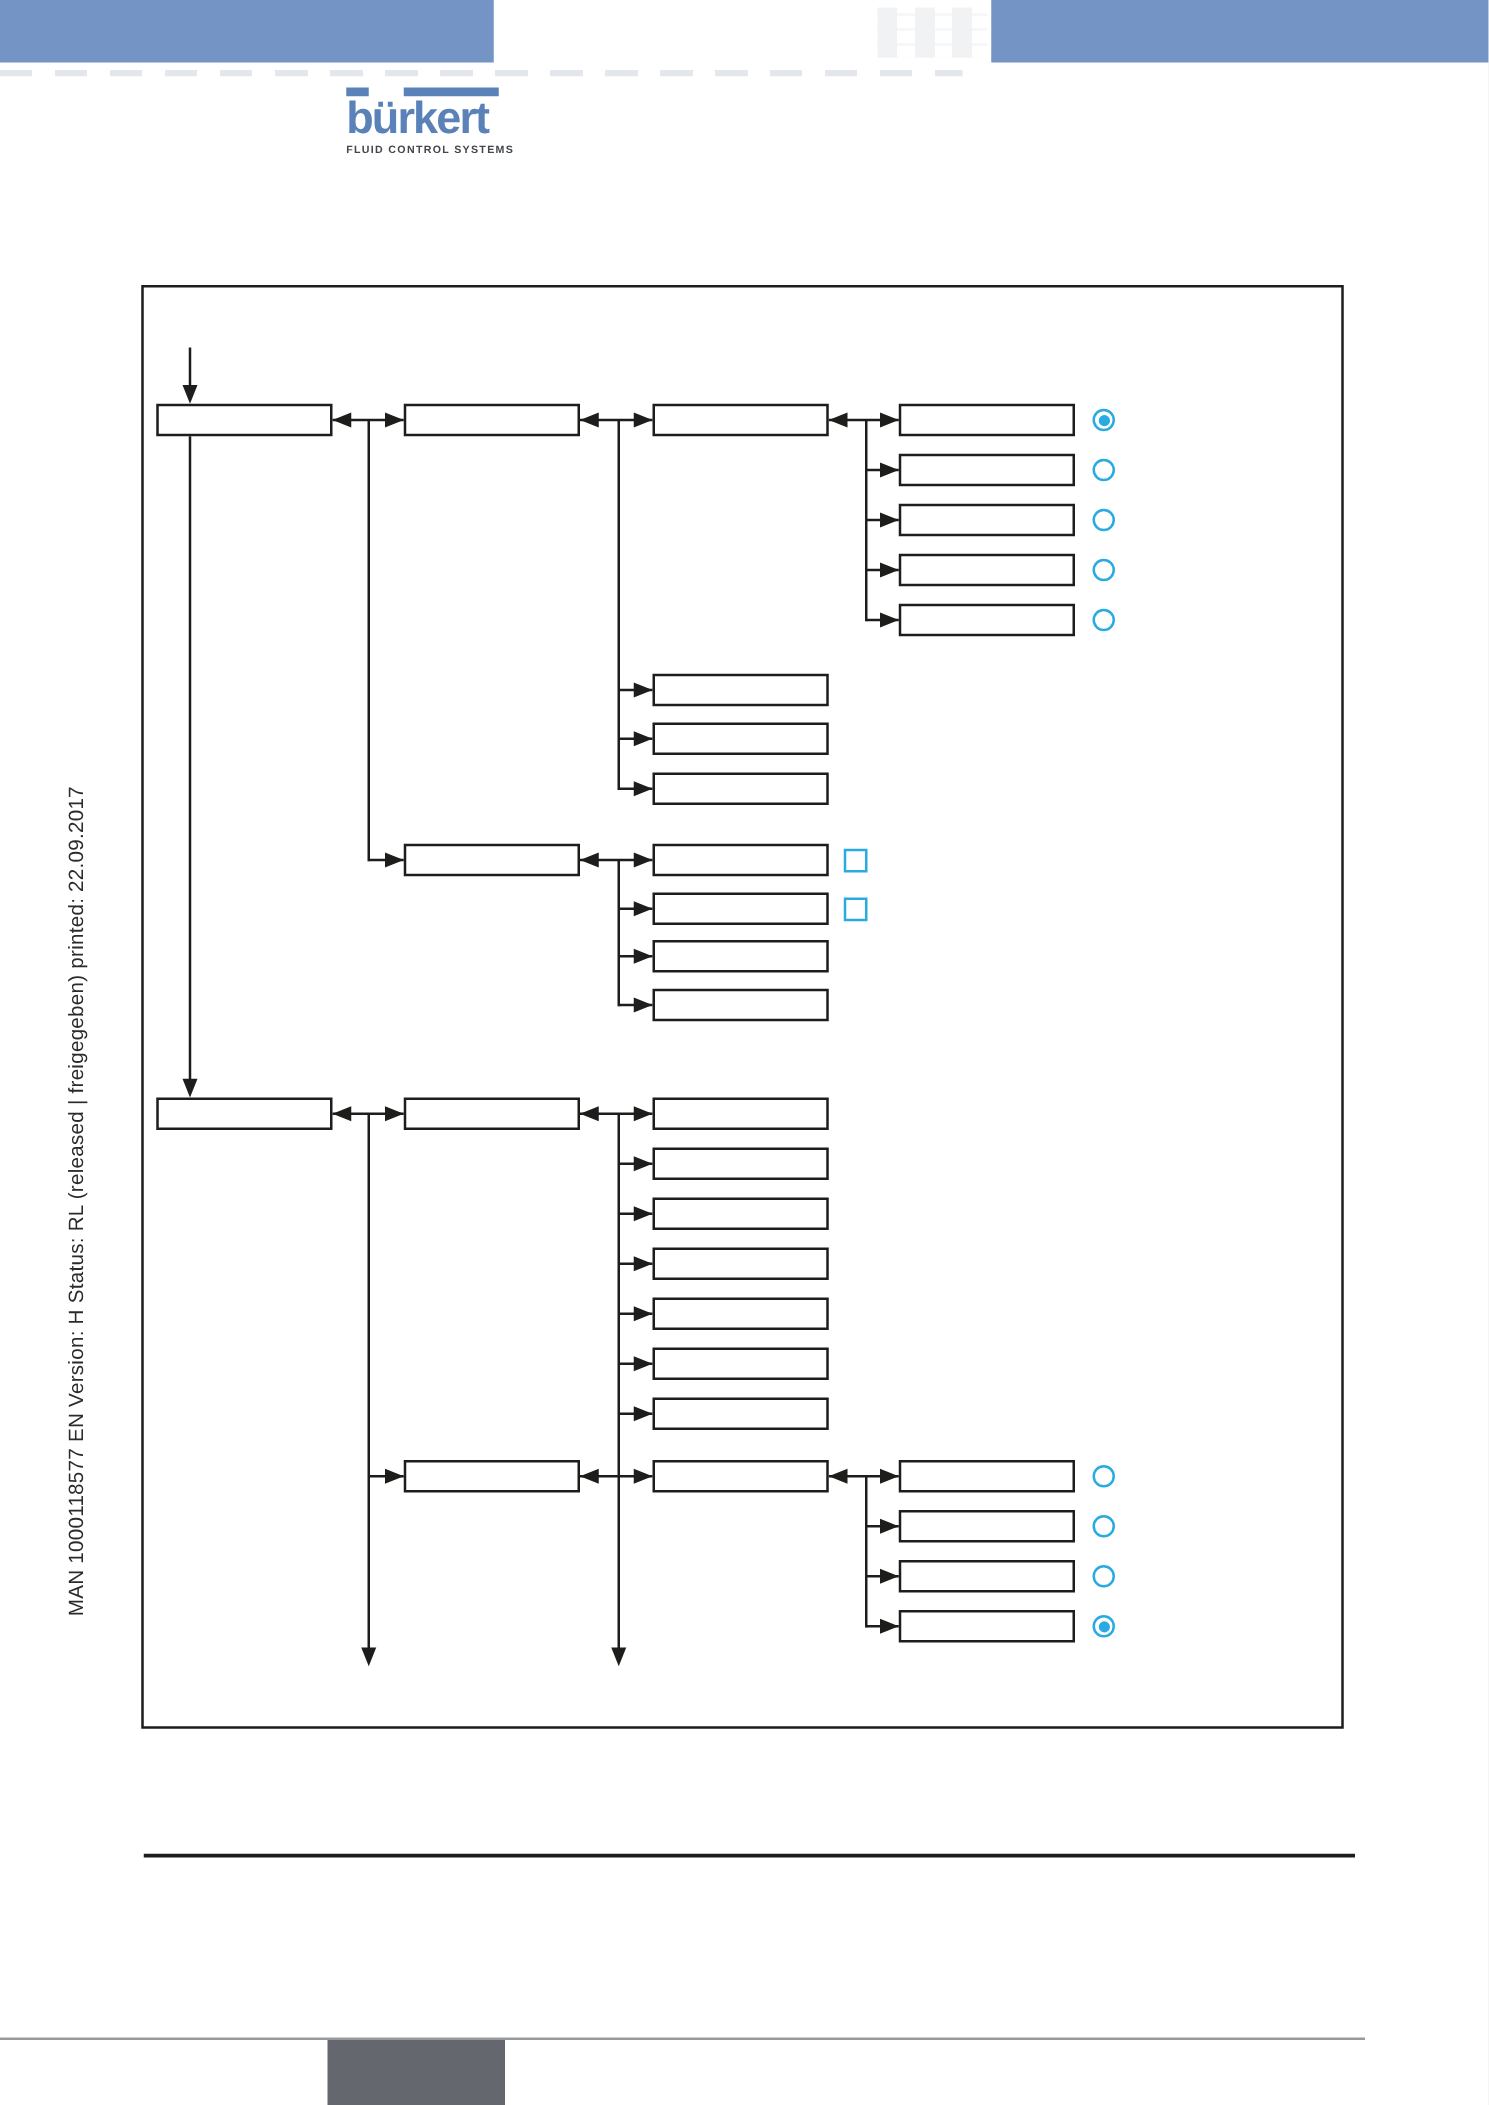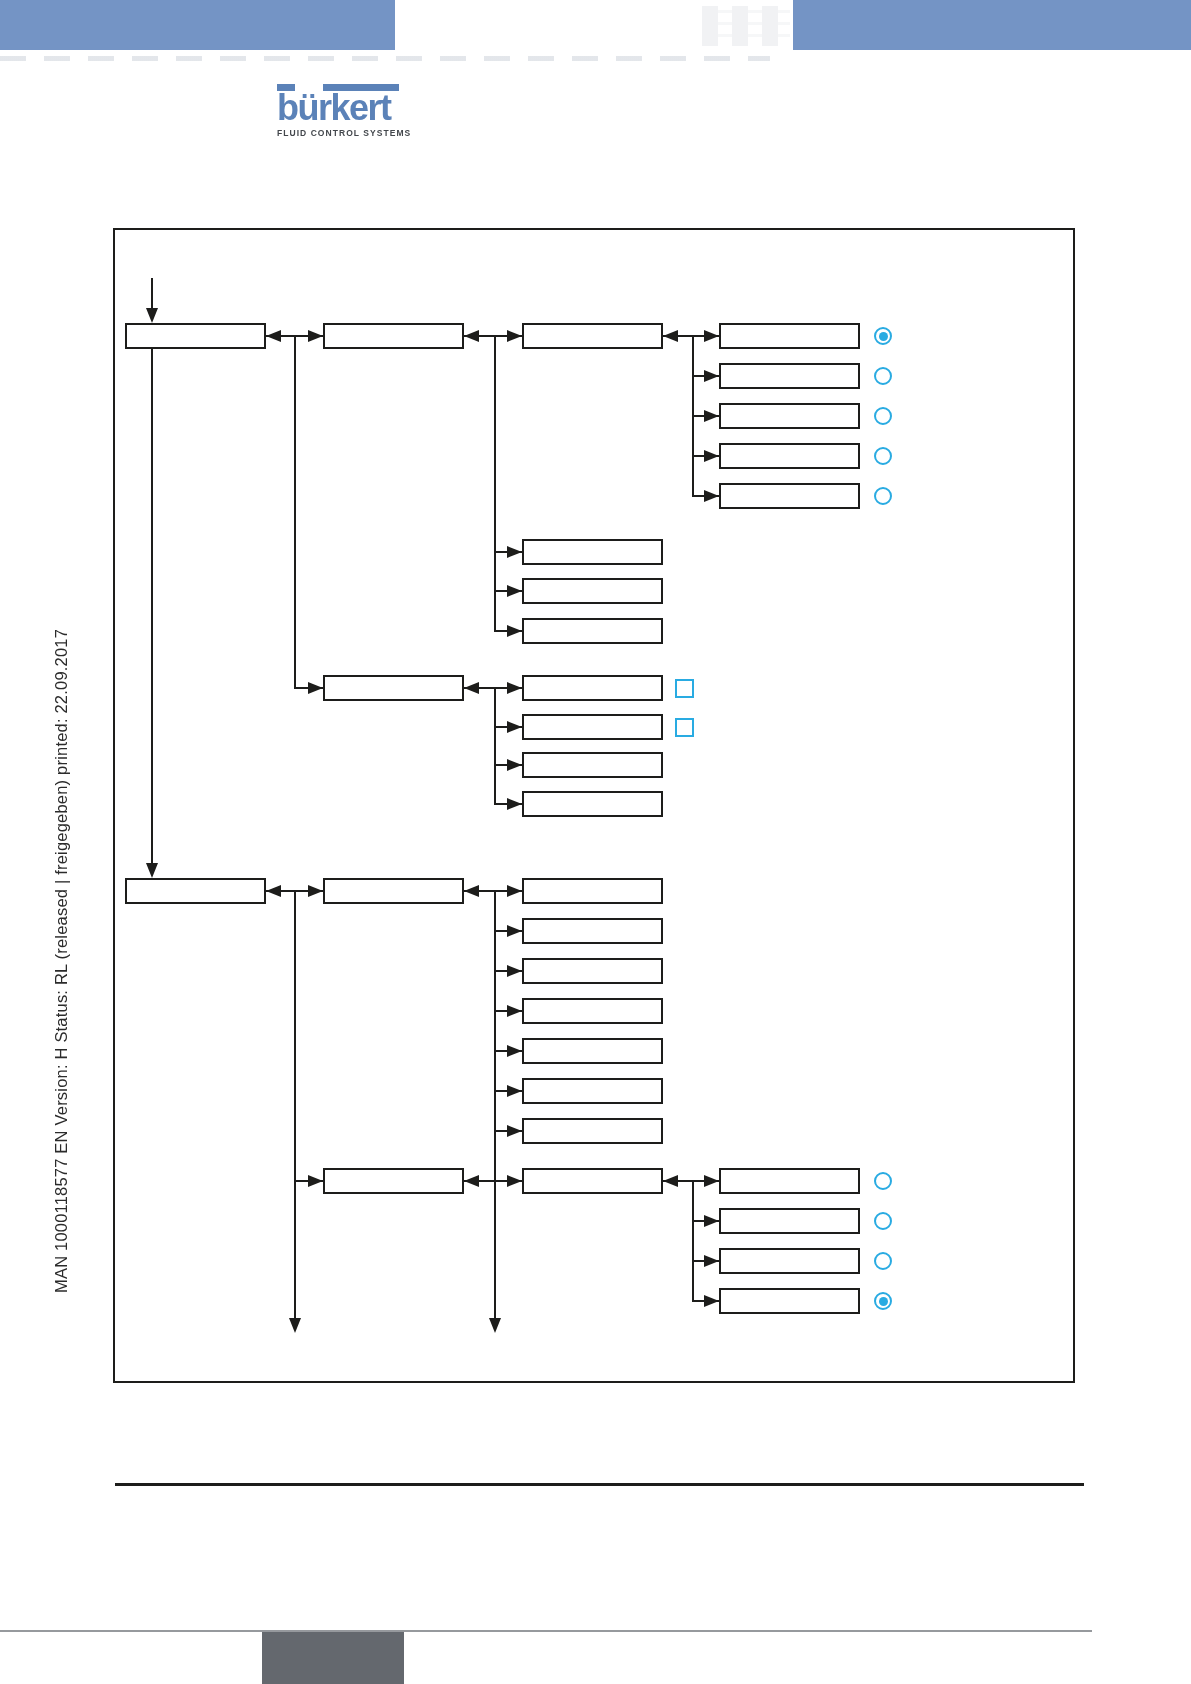--- a/index.html
+++ b/index.html
@@ -20,21 +20,21 @@
   #scan-dashes{
     position:absolute;left:0;top:56px;width:770px;height:5px;opacity:.75;
     background:repeating-linear-gradient(90deg,#dadee4 0 26px,transparent 26px 44px);
   }
   #scan-dashes2{
     position:absolute;left:702px;top:6px;width:88px;height:40px;opacity:.5;
     background:repeating-linear-gradient(90deg,#e4e7eb 0 16px,transparent 16px 30px),
                repeating-linear-gradient(0deg,transparent 0 9px,#eef0f3 9px 12px);
   }
   
-  .logo{position:absolute;left:277px;top:84px;width:140px;}
+  .logo{position:absolute;left:277px;top:70px;width:140px;}
   .logo-bar{position:relative;height:7px;}
   .logo-bar .seg{position:absolute;top:0;height:6.5px;}
   .logo-bar .s1{left:0;width:18px;}
   .logo-bar .s2{left:46px;width:76px;}
   .logo-word{
     font-size:36px;font-weight:bold;letter-spacing:-1.5px;line-height:1;
     margin-top:-1px;
   }
   .logo-tag{
     margin-top:2px;font-size:8.5px;font-weight:bold;letter-spacing:1.05px;

